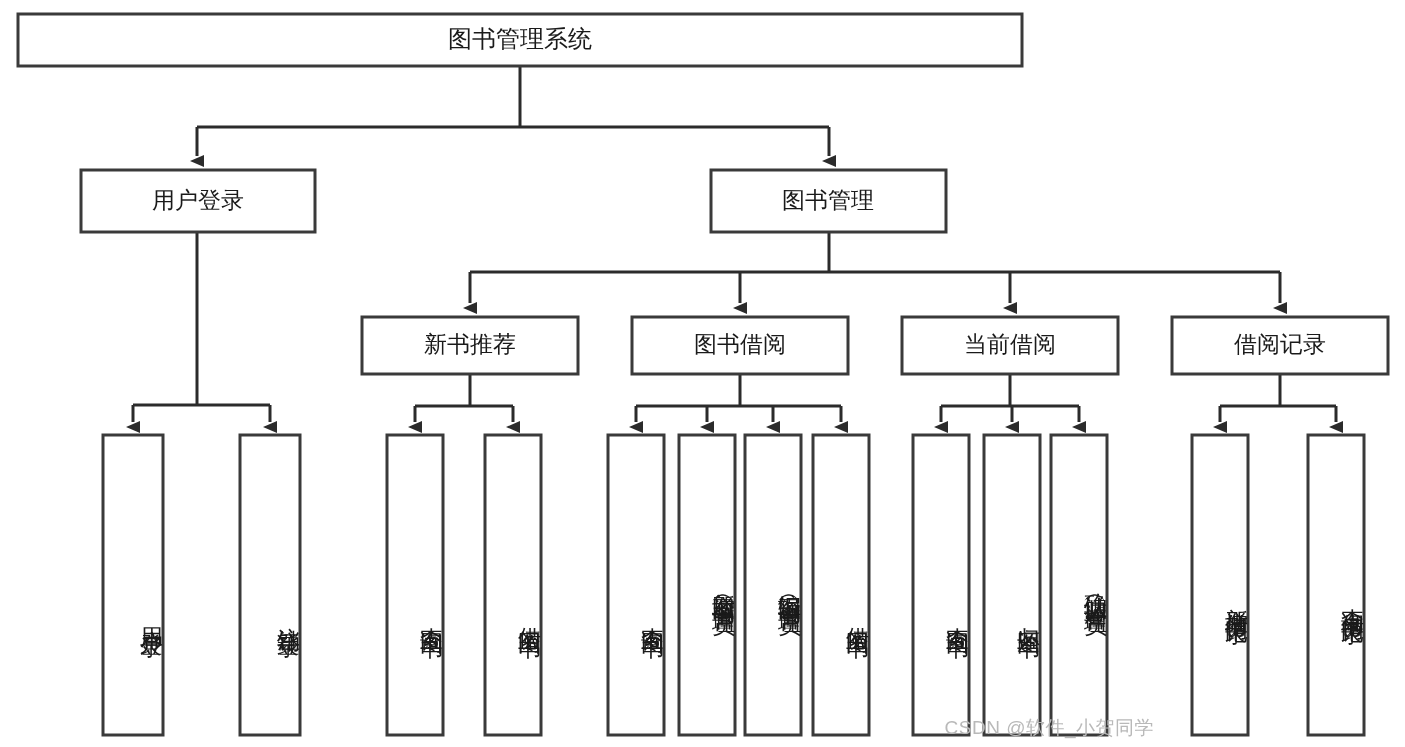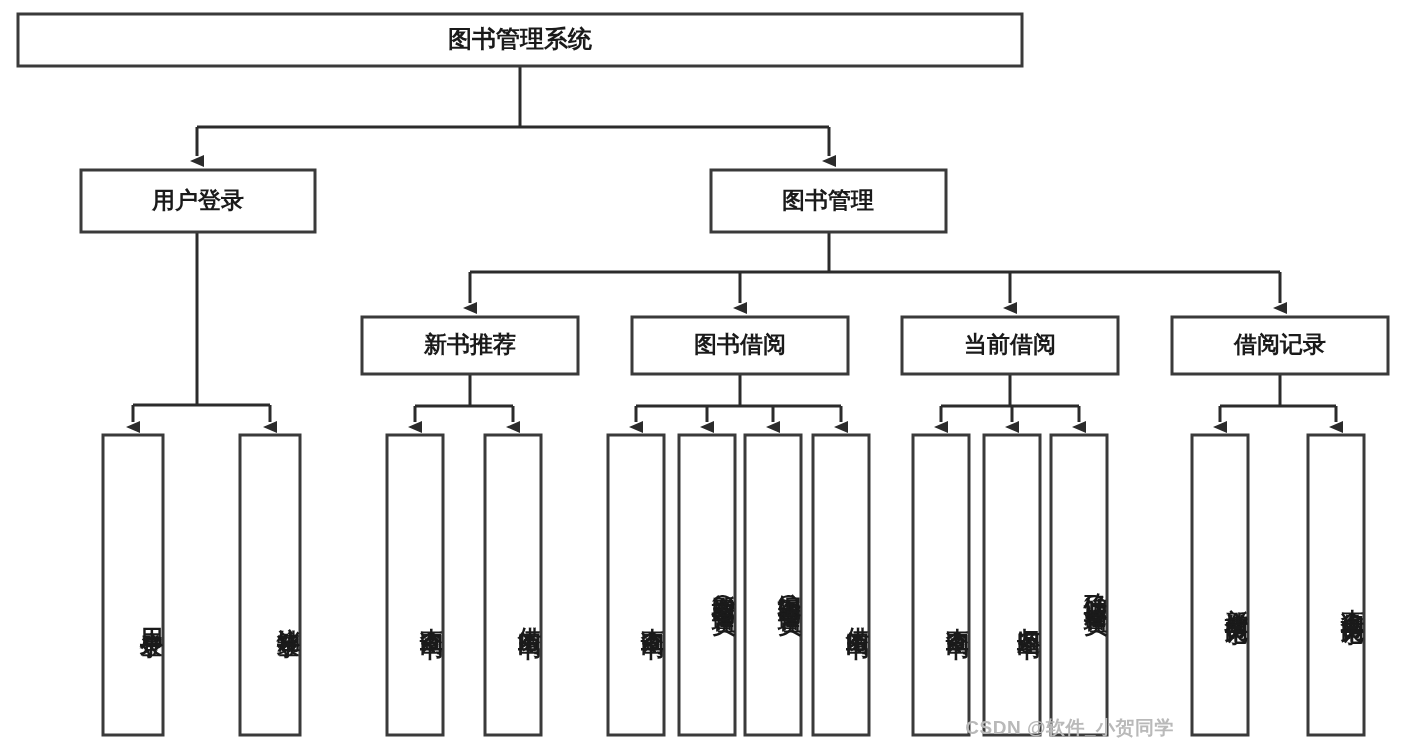--- a/index.html
+++ b/index.html
@@ -11,21 +11,20 @@
     width: 1405px;
     height: 747px;
     font-family: "Liberation Sans", "DejaVu Sans", sans-serif;
     overflow: hidden;
     position: relative;
   }
   #diagram-root {
     position: relative;
     width: 1178px;
     height: 747px;
-    font-weight: bold;
   }
   svg.diagram {
     position: absolute;
     left: 0;
     top: 0;
     width: 1405px;
     height: 747px;
   }
   .node-box {
     fill: #ffffff;
@@ -62,21 +61,21 @@
     letter-spacing: 3px;
     line-height: 1;
     display: flex;
     align-items: flex-start;
     justify-content: center;
     white-space: nowrap;
     pointer-events: none;
   }
   .watermark {
     position: absolute;
-    right: 4px;
+    right: 24px;
     bottom: 6px;
     font-family: "Liberation Sans", "DejaVu Sans", sans-serif;
     font-size: 19px;
     color: #b9b9b9;
     white-space: nowrap;
     letter-spacing: 0.5px;
   }
 </style>
 </head>
 <body>

